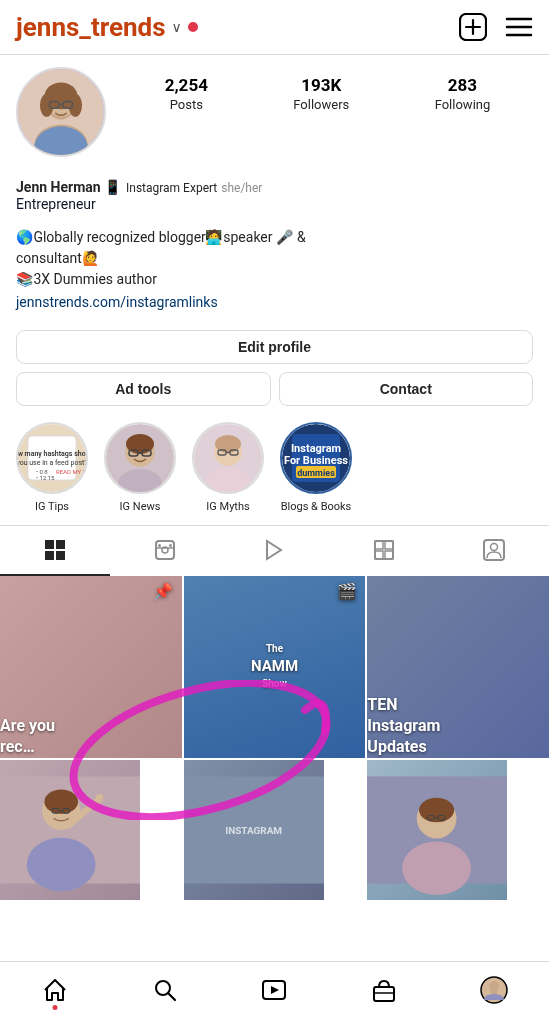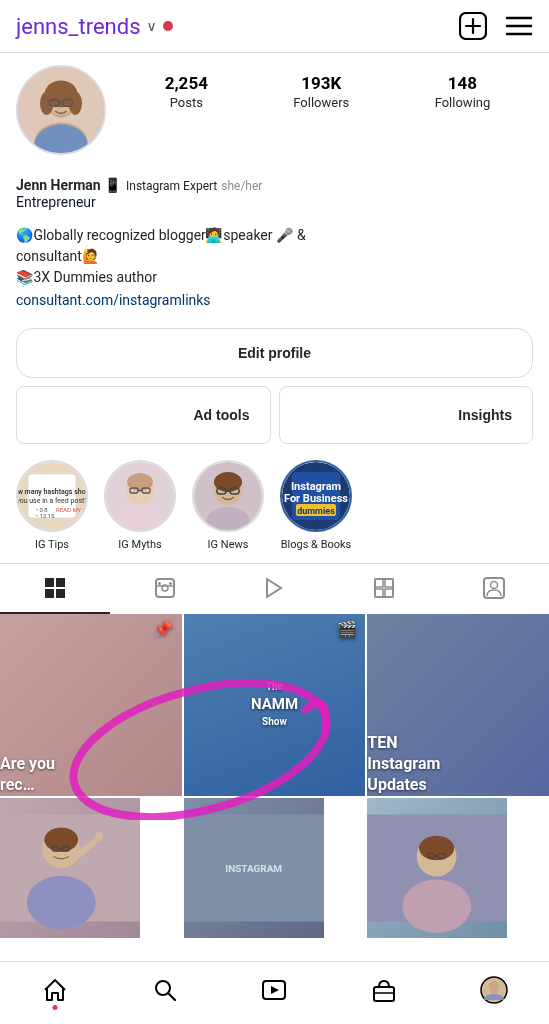--- a/index.html
+++ b/index.html
@@ -20,23 +20,23 @@
       justify-content: space-between;
       padding: 12px 16px;
       border-bottom: 1px solid #dbdbdb;
     }
     .username-area {
       display: flex;
       align-items: center;
       gap: 6px;
     }
     .username {
-      font-size: 22px;
-      font-weight: 400;
-      color: #6d28d9;
+      font-size: 26px;
+      font-weight: 700;
+      color: #c2410c;
     }
     .dropdown-arrow {
       font-size: 14px;
       color: #555;
     }
     .live-dot {
       width: 10px;
       height: 10px;
       background: #e0374a;
       border-radius: 50%;
@@ -146,45 +146,45 @@
 
     
     .action-buttons {
       padding: 8px 16px;
       display: flex;
       flex-direction: column;
       gap: 8px;
     }
     .btn-full {
       width: 100%;
-      padding: 16px;
+      padding: 8px;
       border: 1.5px solid #dbdbdb;
-      border-radius: 16px;
+      border-radius: 9px;
       background: #fff;
       font-size: 14px;
       font-weight: 600;
       color: #262626;
       cursor: pointer;
       text-align: center;
     }
     .btn-row {
       display: flex;
       gap: 8px;
     }
     .btn-third {
       flex: 1;
-      padding: 20px;
+      padding: 8px;
       border: 1.5px solid #dbdbdb;
       border-radius: 8px;
       background: #fff;
       font-size: 14px;
       font-weight: 600;
       color: #262626;
       cursor: pointer;
-      text-align: right;
+      text-align: center;
     }
 
     
     .highlights-section {
       padding: 8px 0 12px;
       display: flex;
       gap: 16px;
       overflow-x: auto;
       padding-left: 16px;
     }
@@ -365,46 +365,46 @@
     <div class="stats-area">
       <div class="stat-item">
         <span class="stat-number">2,254</span>
         <span class="stat-label">Posts</span>
       </div>
       <div class="stat-item">
         <span class="stat-number">193K</span>
         <span class="stat-label">Followers</span>
       </div>
       <div class="stat-item">
-        <span class="stat-number">148</span>
+        <span class="stat-number">283</span>
         <span class="stat-label">Following</span>
       </div>
     </div>
   </div>
 </div>
 
 <div class="bio-section">
   <div>
     <span class="bio-name">Jenn Herman</span>
     <span class="bio-name">📱</span>
     <span class="bio-title"> Instagram Expert</span>
     <span class="bio-title" style="color:#8e8e8e; font-weight:400;"> she/her</span>
   </div>
   <div class="bio-subtitle">Entrepreneur</div>
   <div class="bio-text">🌎Globally recognized blogger🧑‍💻speaker 🎤 &amp;</div>
   <div class="bio-text">consultant🙋</div>
   <div class="bio-text">📚3X Dummies author</div>
-  <a class="bio-link">consultant.com/instagramlinks</a>
+  <a class="bio-link">jennstrends.com/instagramlinks</a>
 </div>
 
 <div class="action-buttons">
   <button class="btn-full">Edit profile</button>
   <div class="btn-row">
     <button class="btn-third">Ad tools</button>
-    <button class="btn-third">Insights</button>
+    <button class="btn-third">Contact</button>
   </div>
 </div>
 
 <div class="highlights-section">
 
   <div class="highlight-item">
     <div class="highlight-circle">
       <svg width="68" height="68" viewBox="0 0 68 68">
         <circle cx="34" cy="34" r="34" fill="#e8d8c0"></circle>
         <rect x="10" y="12" width="48" height="44" rx="4" fill="#fff" stroke="#ddd" stroke-width="1"></rect>
@@ -414,48 +414,48 @@
         <text x="18" y="56" text-anchor="start" font-size="6" fill="#555">• 12 15</text>
         <text x="38" y="50" text-anchor="start" font-size="6" fill="#e05050">READ MY FULL POST</text>
       </svg>
     </div>
     <span class="highlight-label">IG Tips</span>
   </div>
 
   <div class="highlight-item">
     <div class="highlight-circle">
       <svg width="68" height="68" viewBox="0 0 68 68">
-        <circle cx="34" cy="34" r="34" fill="#e0d0d8"></circle>
-
-        <circle cx="34" cy="28" r="14" fill="#e8cdb0"></circle>
-        <ellipse cx="34" cy="20" rx="13" ry="9" fill="#c8a080"></ellipse>
-        <rect x="24" y="26" width="8" height="5" rx="2" fill="none" stroke="#555" stroke-width="1.3"></rect>
-        <rect x="36" y="26" width="8" height="5" rx="2" fill="none" stroke="#555" stroke-width="1.3"></rect>
-        <line x1="32" y1="28.5" x2="36" y2="28.5" stroke="#555" stroke-width="1.3"></line>
-        <ellipse cx="34" cy="58" rx="22" ry="15" fill="#e8d0d8"></ellipse>
-      </svg>
-    </div>
-    <span class="highlight-label">IG Myths</span>
-  </div>
-
-  <div class="highlight-item">
-    <div class="highlight-circle">
-      <svg width="68" height="68" viewBox="0 0 68 68">
         <circle cx="34" cy="34" r="34" fill="#d0c0c8"></circle>
 
         <circle cx="34" cy="28" r="15" fill="#d4b898"></circle>
         <ellipse cx="34" cy="20" rx="14" ry="10" fill="#7a4a2a"></ellipse>
         <rect x="23" y="26" width="9" height="6" rx="2.5" fill="none" stroke="#444" stroke-width="1.5"></rect>
         <rect x="36" y="26" width="9" height="6" rx="2.5" fill="none" stroke="#444" stroke-width="1.5"></rect>
         <line x1="32" y1="29" x2="36" y2="29" stroke="#444" stroke-width="1.5"></line>
         <path d="M28 35 Q34 40 40 35" stroke="#8B5E3C" stroke-width="1.5" fill="none"></path>
         <ellipse cx="34" cy="60" rx="22" ry="15" fill="#c0b0c0"></ellipse>
       </svg>
     </div>
     <span class="highlight-label">IG News</span>
+  </div>
+
+  <div class="highlight-item">
+    <div class="highlight-circle">
+      <svg width="68" height="68" viewBox="0 0 68 68">
+        <circle cx="34" cy="34" r="34" fill="#e0d0d8"></circle>
+
+        <circle cx="34" cy="28" r="14" fill="#e8cdb0"></circle>
+        <ellipse cx="34" cy="20" rx="13" ry="9" fill="#c8a080"></ellipse>
+        <rect x="24" y="26" width="8" height="5" rx="2" fill="none" stroke="#555" stroke-width="1.3"></rect>
+        <rect x="36" y="26" width="8" height="5" rx="2" fill="none" stroke="#555" stroke-width="1.3"></rect>
+        <line x1="32" y1="28.5" x2="36" y2="28.5" stroke="#555" stroke-width="1.3"></line>
+        <ellipse cx="34" cy="58" rx="22" ry="15" fill="#e8d0d8"></ellipse>
+      </svg>
+    </div>
+    <span class="highlight-label">IG Myths</span>
   </div>
 
   <div class="highlight-item">
     <div class="highlight-circle" style="border-color:#3060a0;">
       <svg width="68" height="68" viewBox="0 0 68 68">
         <circle cx="34" cy="34" r="34" fill="#1a3a70"></circle>
         <rect x="10" y="10" width="48" height="48" rx="4" fill="#2050a0"></rect>
         <text x="34" y="28" text-anchor="middle" font-size="11" fill="#fff" font-weight="700">Instagram</text>
         <text x="34" y="40" text-anchor="middle" font-size="11" fill="#fff" font-weight="700">For Business</text>
         <rect x="14" y="42" width="40" height="12" rx="2" fill="#f0c030"></rect>

